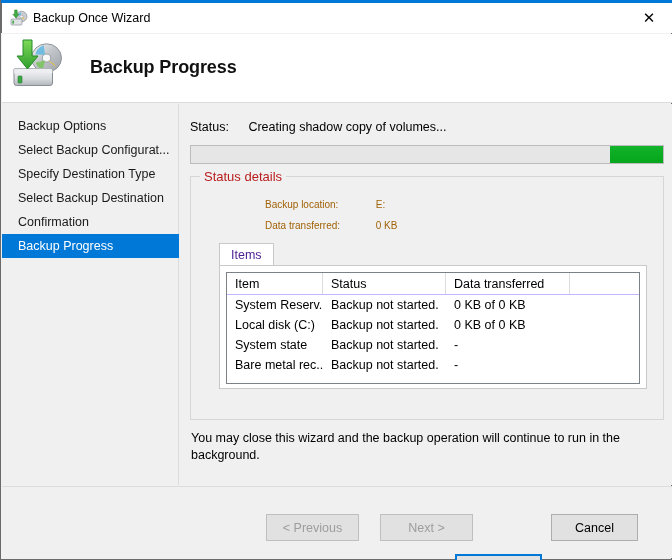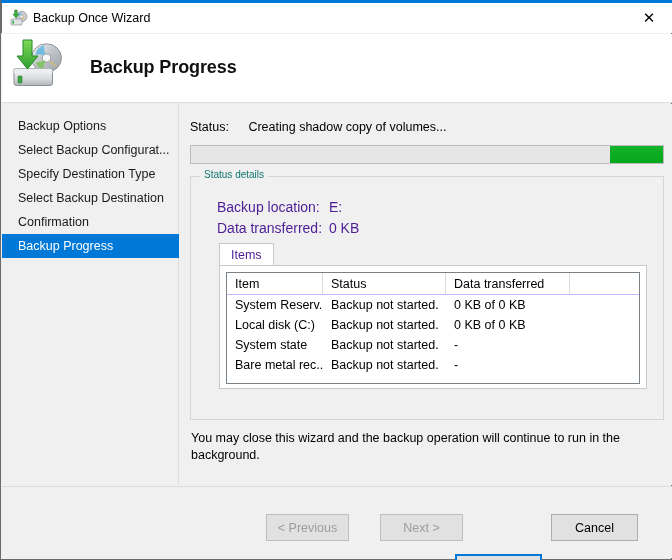--- a/index.html
+++ b/index.html
@@ -125,27 +125,28 @@
   
   .groupbox {
     position: absolute; left: 10px; top: 72px;
     width: 474px; height: 244px;
     border: 1px solid #d6d6d6;
   }
   .groupbox-label {
     position: absolute; left: 9px; top: -8px;
     background: #f0f0f0;
     padding: 0 4px;
-    font-size: 10px; color: #0f766e;
+    font-size: 13px; color: #b91c1c;
   }
 
   .detail-line {
     position: absolute;
-    font-size: 14px; color: #4c1d95;
-    white-space: nowrap;
+    font-size: 10px; color: #a16207;
+    white-space: nowrap;
+    margin-left: 48px;
   }
   .detail-line .dl-label { display: inline-block; width: 108px; }
 
   
   .tabstrip {
     position: absolute; left: 28px; top: 66px;
     width: 428px; height: 22px;
   }
   .tab {
     position: absolute; left: 0; top: 0;
@@ -213,21 +214,21 @@
 
   
   .buttonbar {
     position: absolute; left: 1px; top: 486px;
     width: 670px; height: 72px;
     background: #f0f0f0;
     border-top: 1px solid #dcdcdc;
   }
   .btn {
     position: absolute; top: 27px;
-    width: 83px; height: 27px;
+    width: 93px; height: 27px;
     display: flex; align-items: center; justify-content: center;
     font-size: 12.5px;
     background: #e1e1e1;
     border: 1px solid #adadad;
     color: #000;
     cursor: default;
   }
   .btn.disabled { color: #9d9d9d; border-color: #bfbfbf; background: #e1e1e1; }
   .btn.default {
     background: #e1e1e1;

